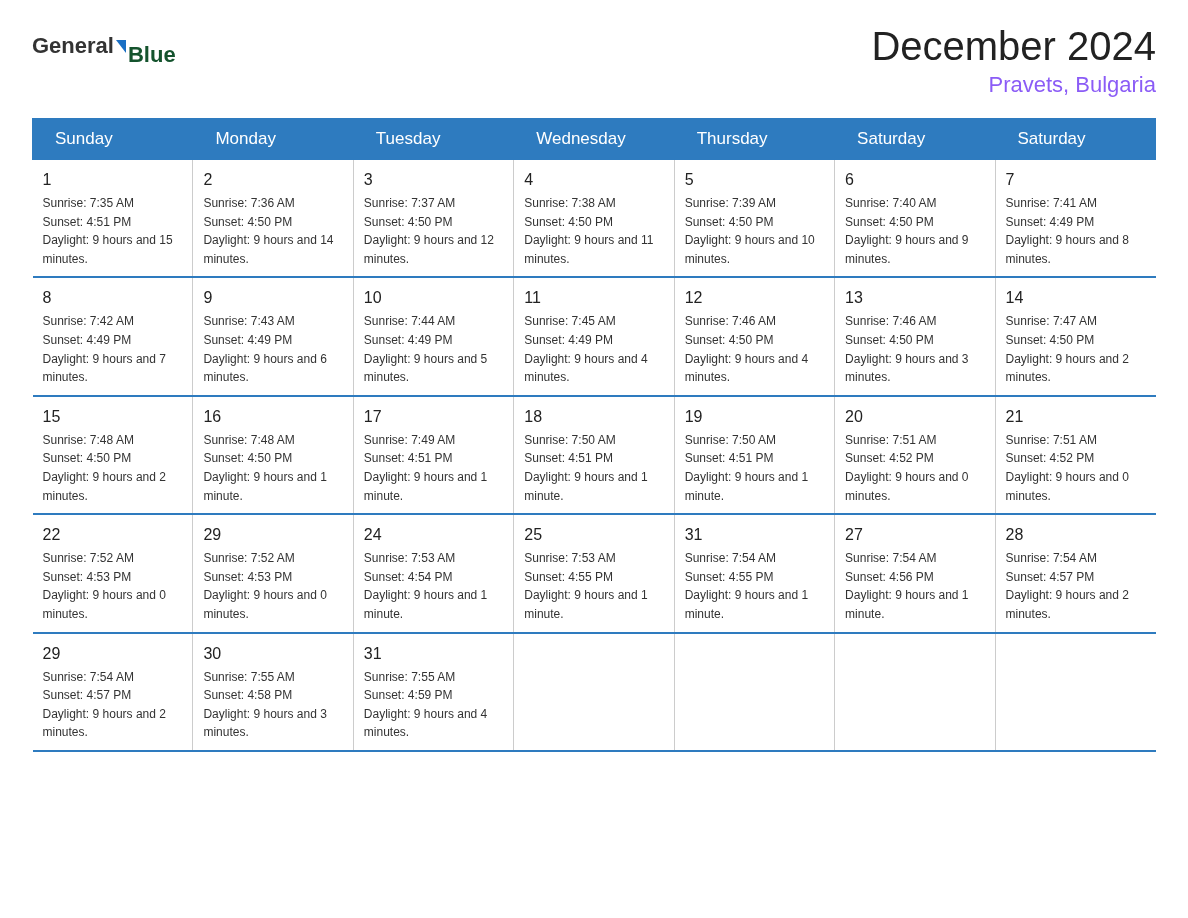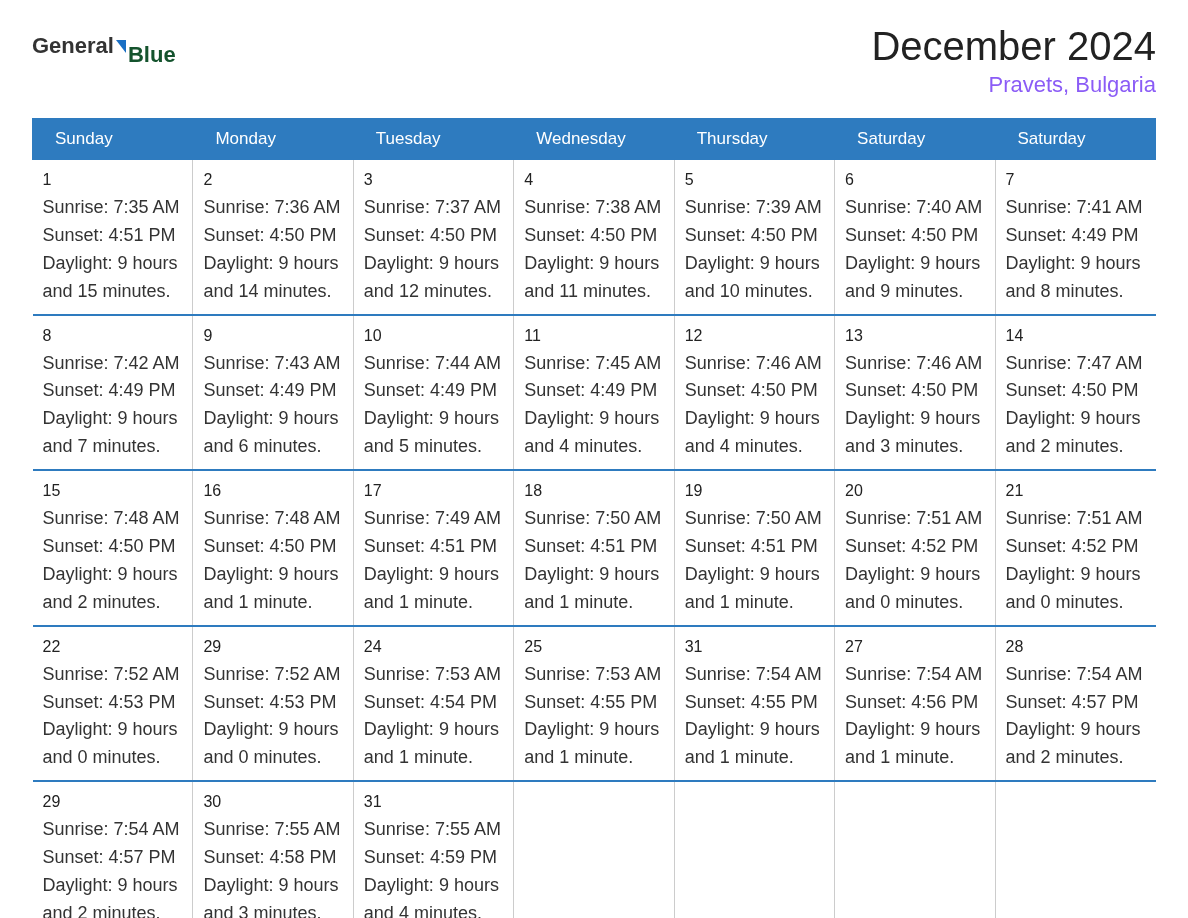--- a/index.html
+++ b/index.html
@@ -94,21 +94,21 @@
       border-right: none;
     }
     .day-num {
       font-size: 16px;
       font-weight: normal;
       color: #222;
       display: block;
       margin-bottom: 2px;
     }
     .cell-content {
-      font-size: 18px;
+      font-size: 12px;
       color: #333;
       line-height: 1.55;
     }
     tbody tr:last-child {
       border-bottom: 2px solid #2e7bbf;
     }
     .empty-cell {
       background: #fff;
     }
   </style>

